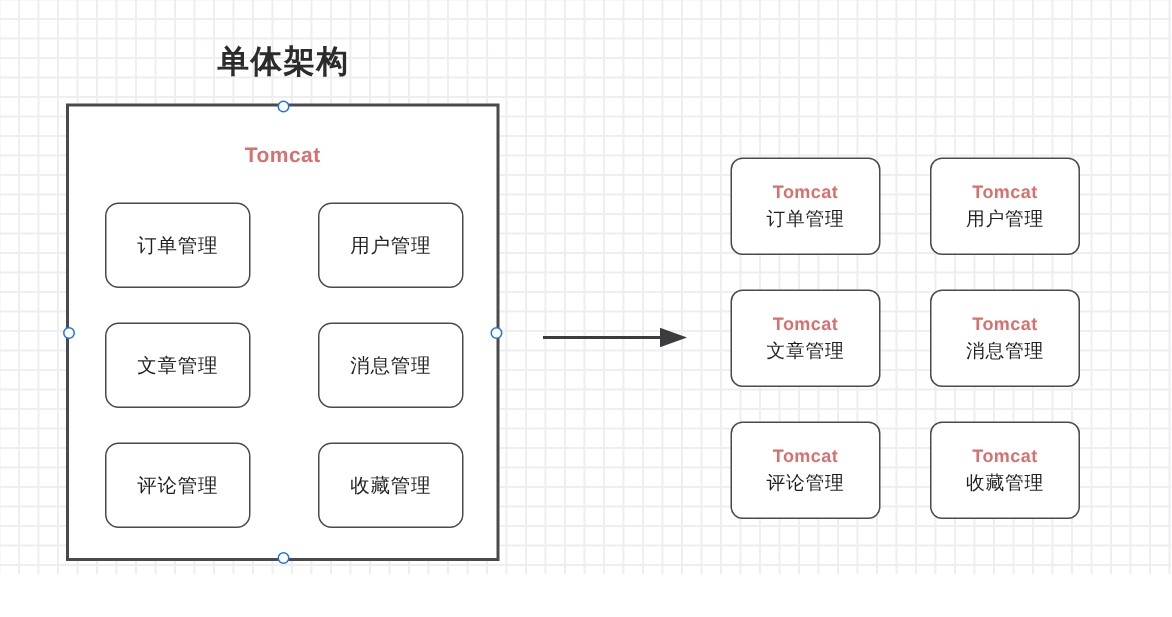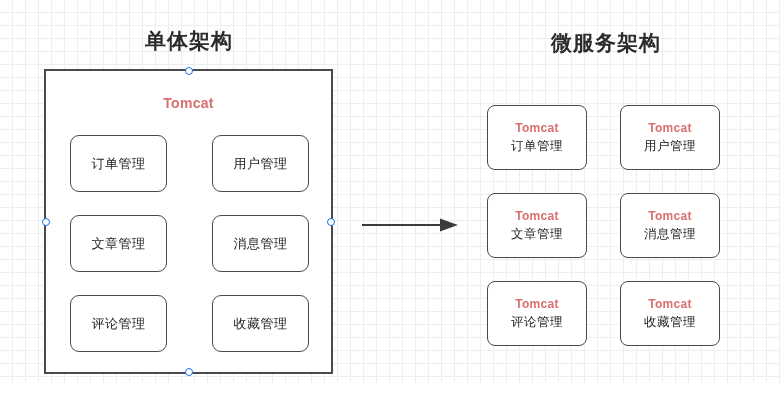--- a/index.html
+++ b/index.html
@@ -157,21 +157,20 @@
     user-select: none;
   }
 </style>
 </head>
 <body>
 
 <div id="canvas">
 
   <div class="diagram-title" id="title-mono">单体架构</div>
 
-  <div class="diagram-title" id="title-micro">微服务架构</div>
 
   <div id="mono-container">
 
     <div id="mono-tomcat">Tomcat</div>
 
     <div id="mono-modules">
       <div class="mono-module">
         <span>订单管理</span>
       </div>
       <div class="mono-module">

